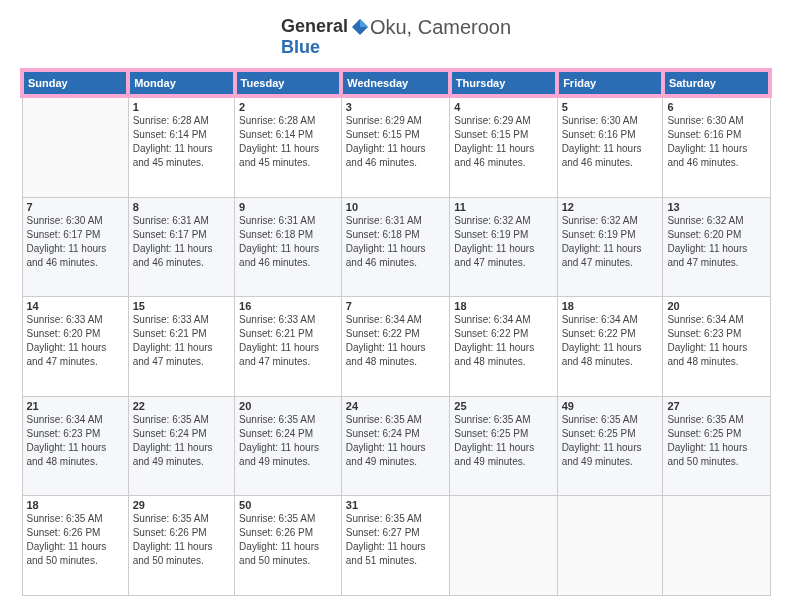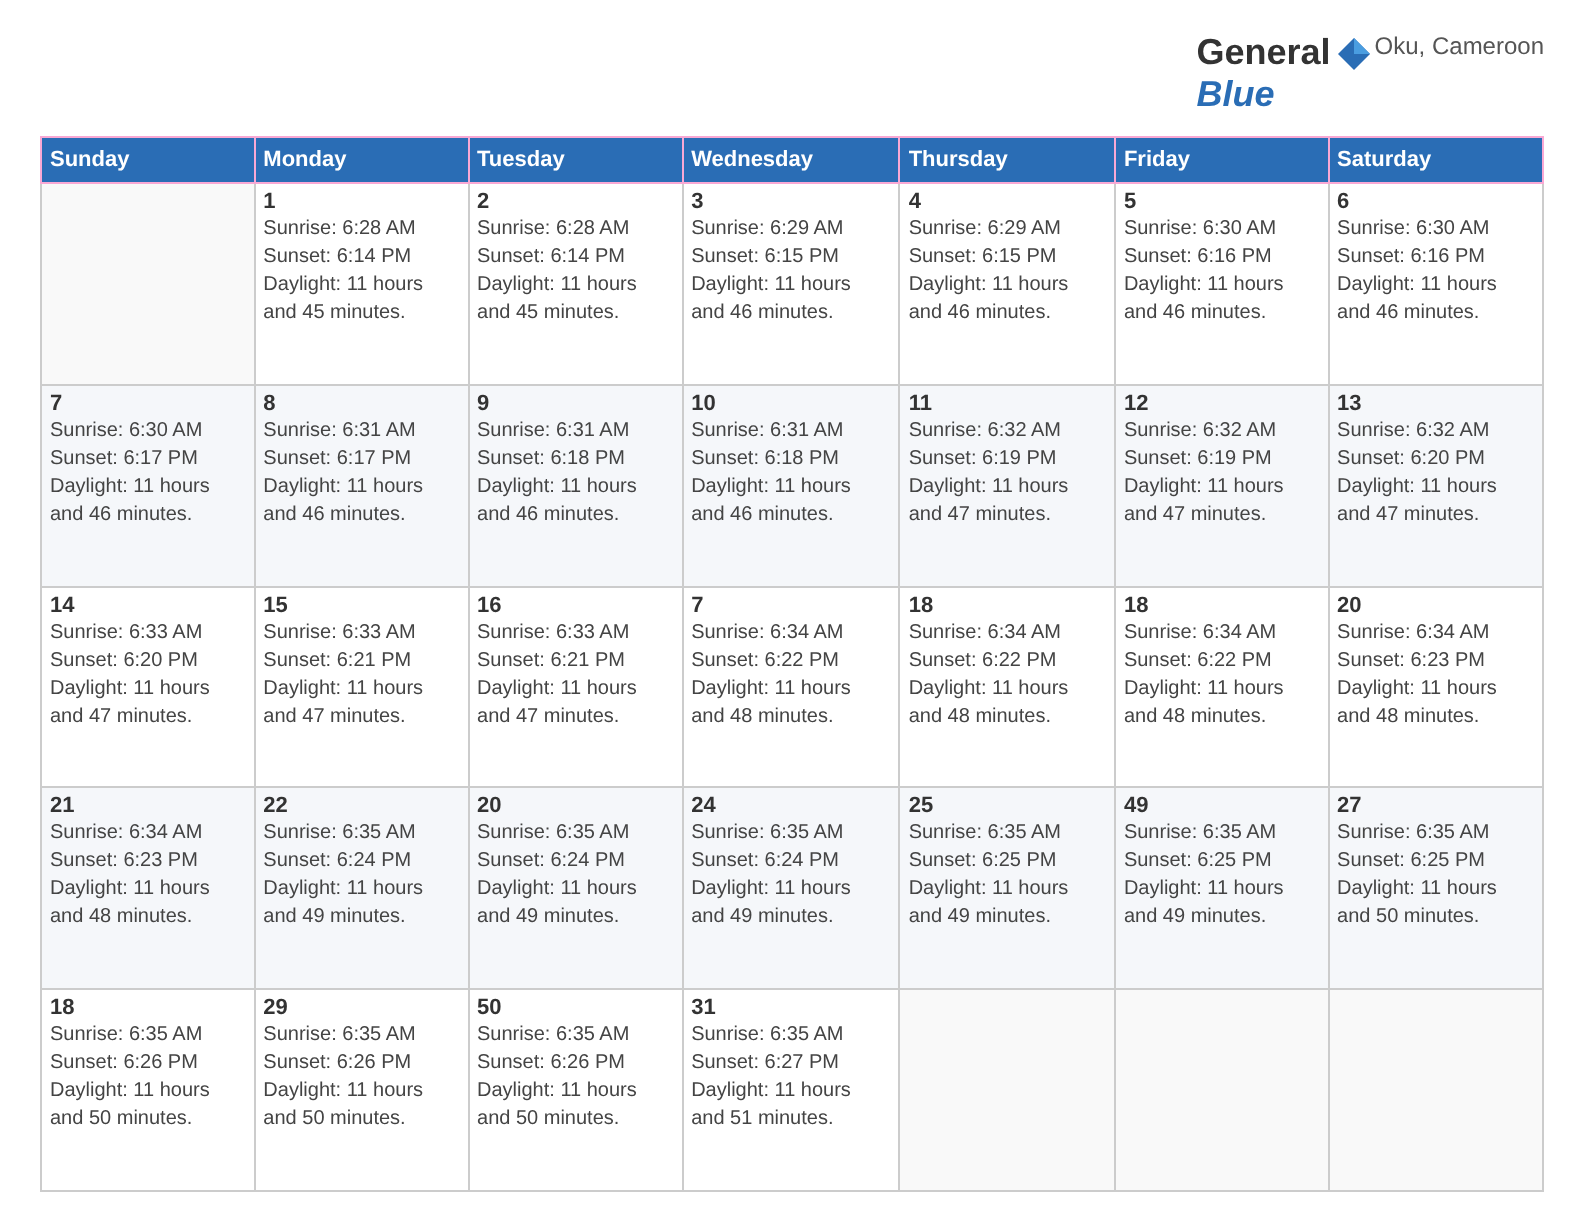--- a/index.html
+++ b/index.html
@@ -12,21 +12,21 @@
     }
     .page {
       width: 792px;
       height: 612px;
       padding: 16px 20px;
       display: flex;
       flex-direction: column;
     }
     .header {
       display: flex;
-      justify-content: flex-end;
+      justify-content: center;
       align-items: flex-start;
       margin-bottom: 10px;
     }
     .logo {
       display: flex;
       flex-direction: column;
       align-items: flex-start;
     }
     .logo-text {
       display: flex;
@@ -34,53 +34,52 @@
     }
     .logo-general {
       font-size: 18px;
       font-weight: bold;
       color: #333;
     }
     .logo-blue {
       font-size: 18px;
       font-weight: bold;
       color: #2a6db5;
-      font-style: italic;
     }
     .logo-icon {
       width: 20px;
       height: 20px;
       margin-left: 2px;
     }
     .title-block {
       text-align: right;
     }
     .month-title {
       font-size: 36px;
       font-weight: bold;
       color: #333;
       line-height: 1.1;
     }
     .location {
-      font-size: 12px;
+      font-size: 20px;
       color: #555;
     }
     .calendar {
       flex: 1;
       border-collapse: collapse;
       width: 100%;
       font-size: 9.5px;
     }
     .calendar th {
       background-color: #2a6db5;
       color: #fff;
       padding: 5px 4px;
       text-align: left;
       font-size: 11px;
-      border: 1px solid #f9a8d4;
+      border: 4px solid #f9a8d4;
     }
     .calendar td {
       border: 1px solid #ccc;
       vertical-align: top;
       padding: 3px 4px;
       width: 113px;
       background: #fff;
     }
     .calendar tr:nth-child(even) td {
       background: #f5f7fa;

